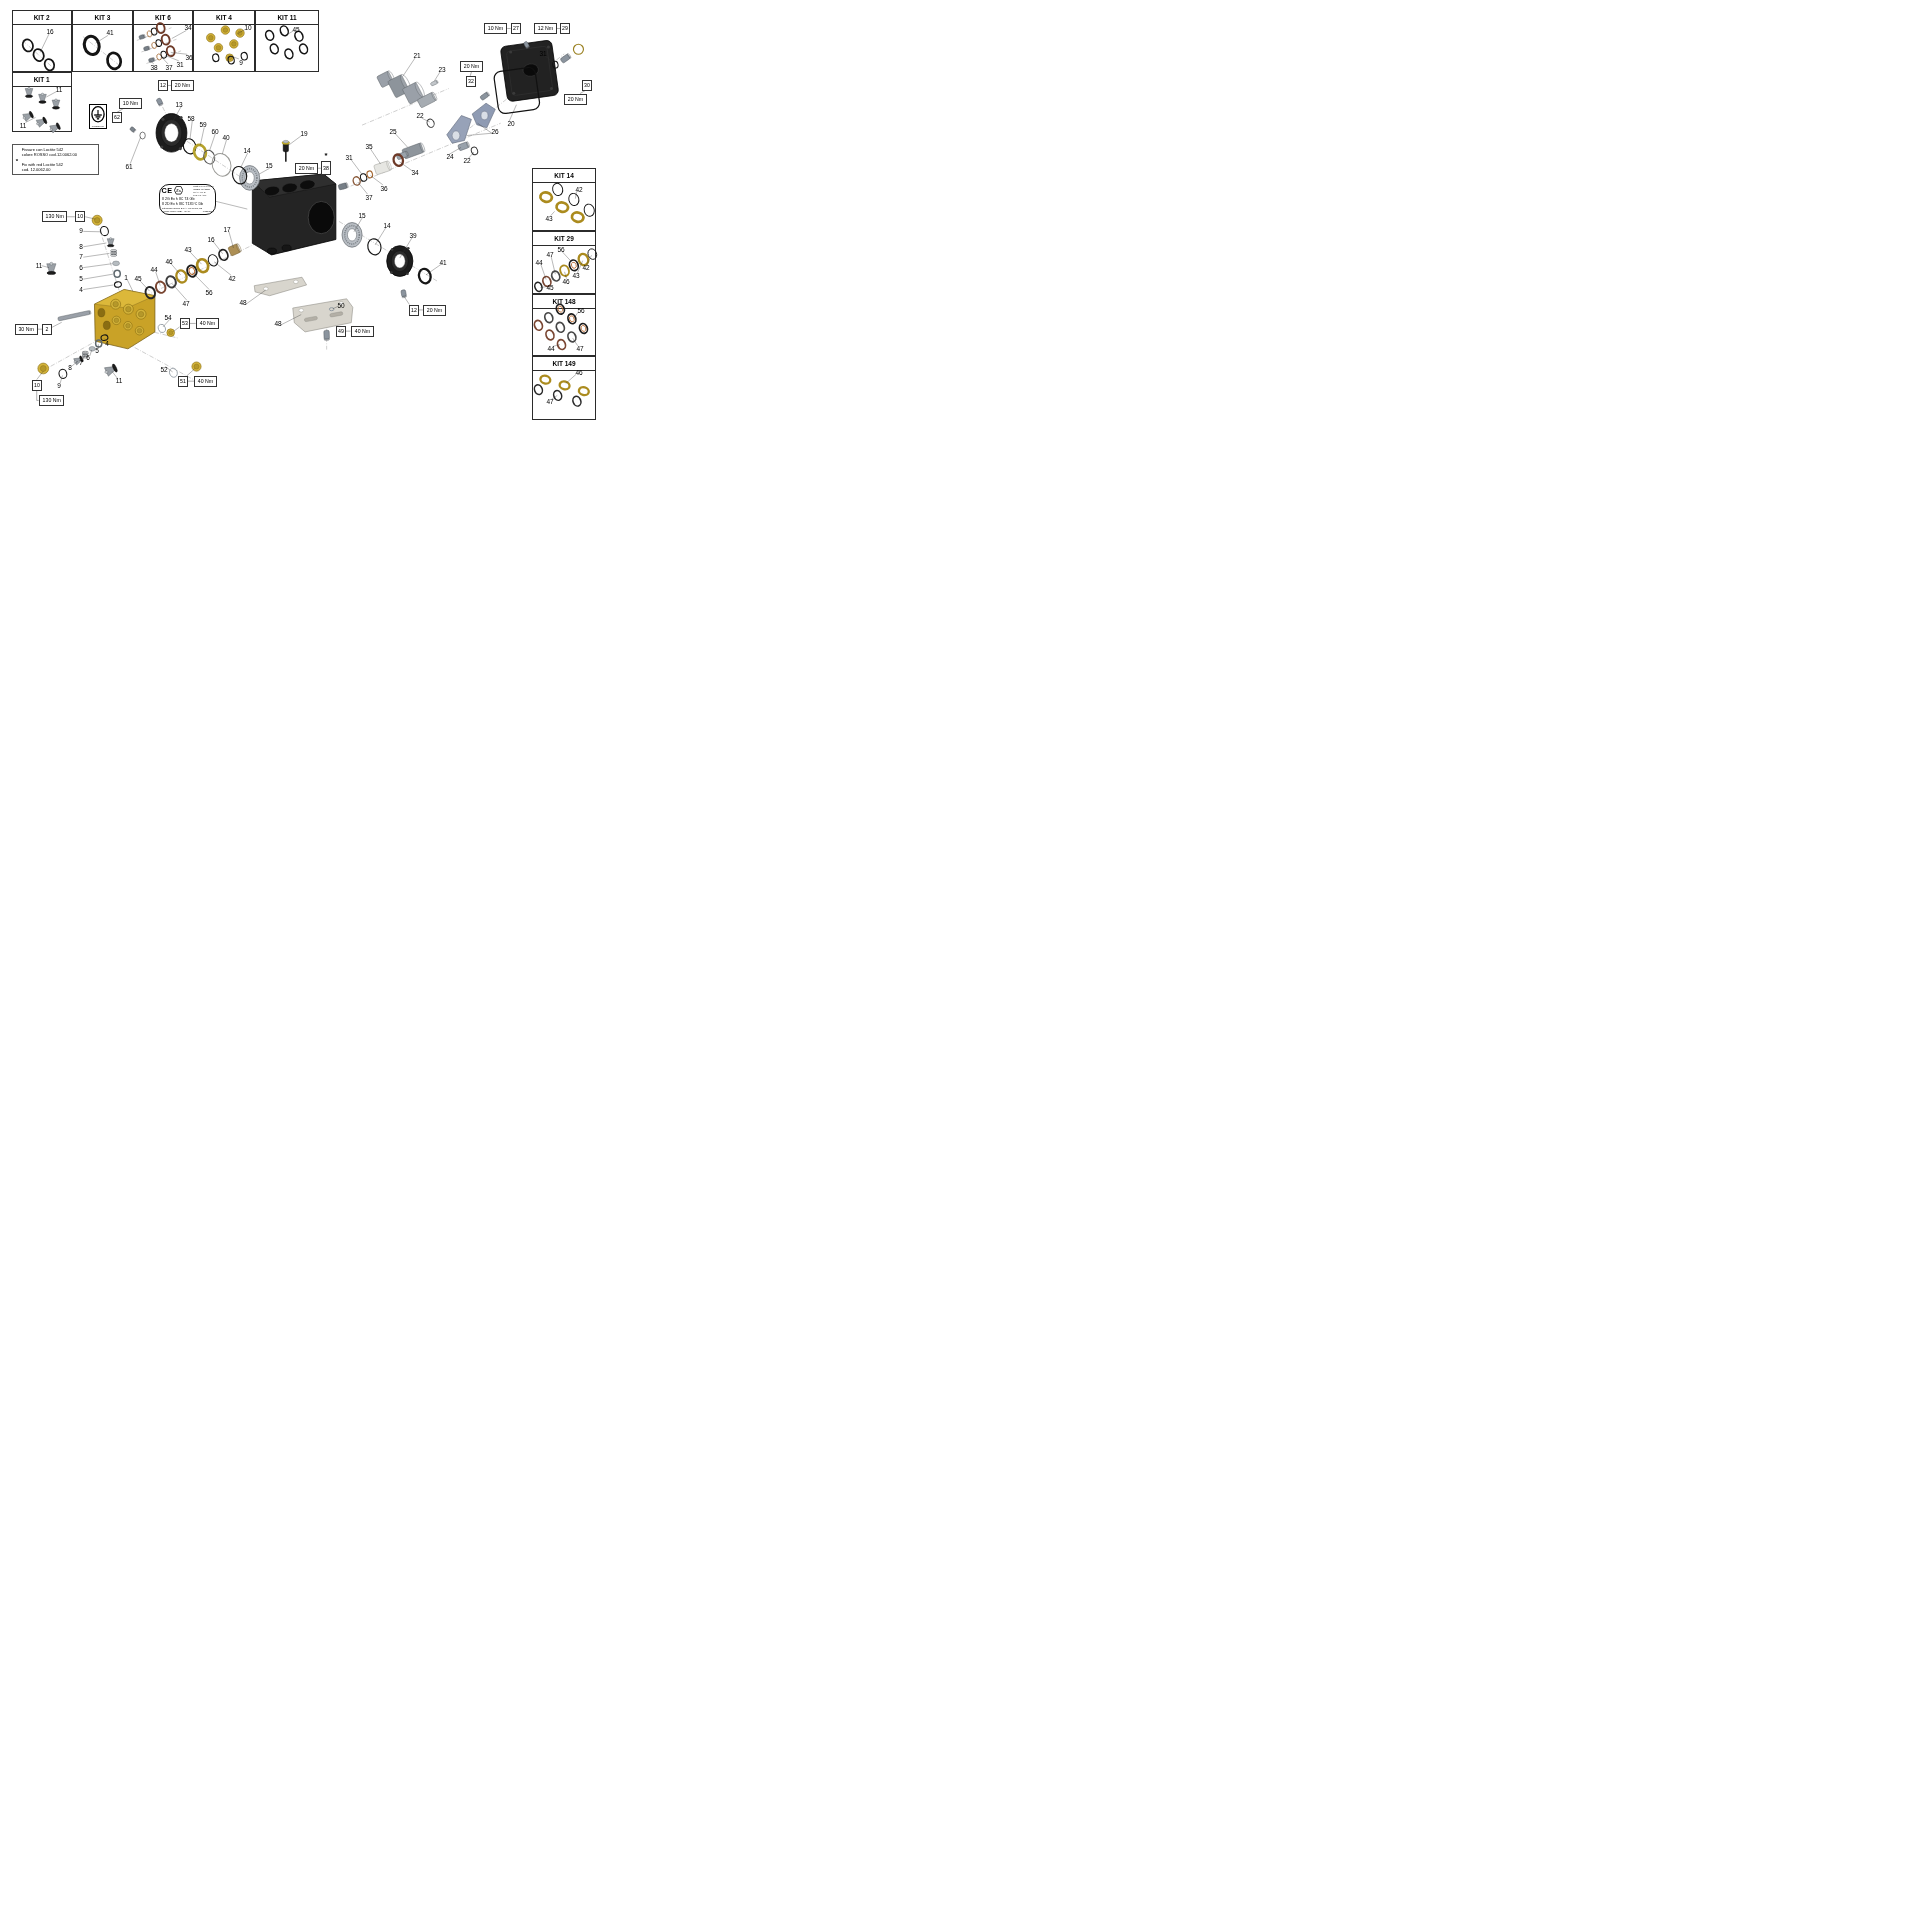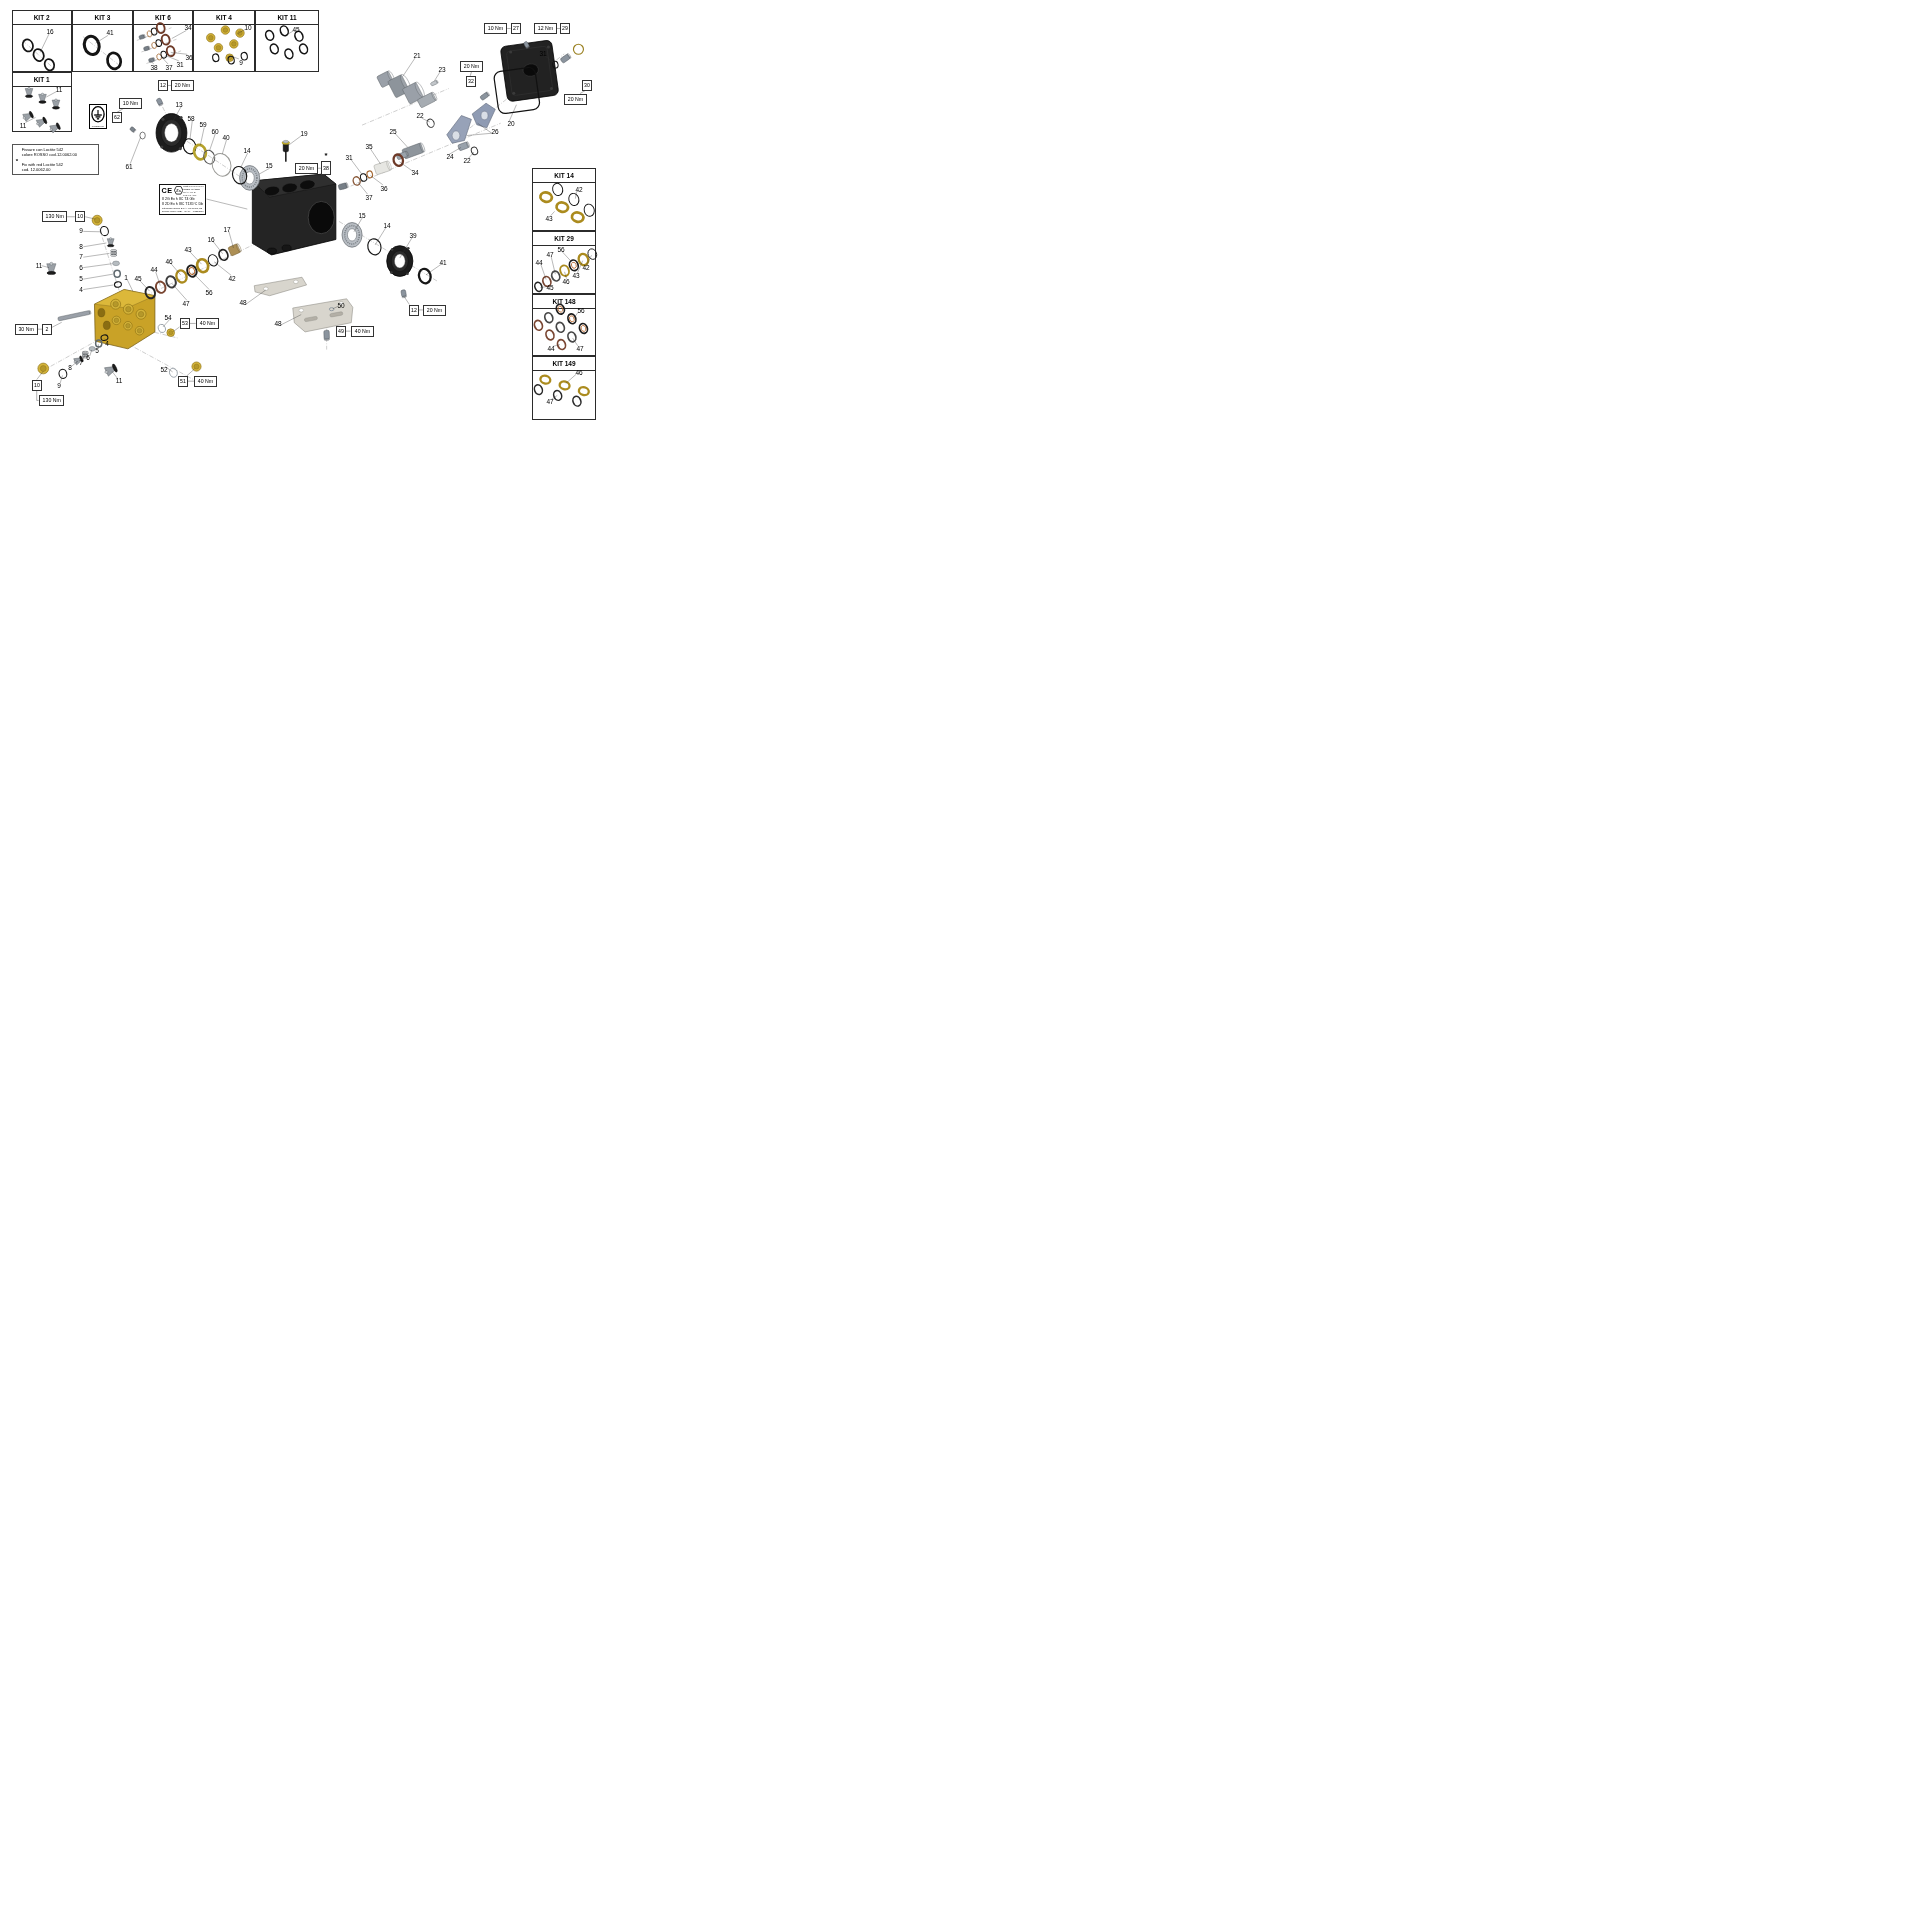--- a/index.html
+++ b/index.html
@@ -13,21 +13,21 @@
   .star{font-size:7.7px;font-weight:bold;}
   .pbox{position:absolute;border:0.5px solid #333;background:#fff;box-sizing:border-box;
         display:flex;align-items:center;justify-content:center;font-size:5.2px;color:#000;white-space:nowrap;}
   #note-box{position:absolute;left:11.6px;top:144px;width:87px;height:31px;border:0.5px solid #555;
             background:#fff;box-sizing:border-box;font-size:4px;color:#000;}
   #note-box .nl{position:absolute;left:9.2px;white-space:nowrap;}
   #note-star{position:absolute;left:3.1px;top:11.6px;font-size:6.2px;font-weight:bold;}
   #ground-box{position:absolute;left:89px;top:104px;width:17.7px;height:25px;border:0.8px solid #000;
               background:#fff;box-sizing:border-box;}
   #ground-code{position:absolute;left:0;right:0;bottom:0.4px;text-align:center;font-size:2.4px;color:#000;}
-  #ce-box{position:absolute;left:159px;top:184px;width:47px;height:31px;border:0.8px solid #111;border-radius:0;
+  #ce-box{position:absolute;left:159px;top:184px;width:57px;height:31px;border:0.8px solid #111;border-radius:10px;
           background:#fff;box-sizing:border-box;color:#000;}
   .ce-row1{position:absolute;left:1.5px;top:1.2px;display:flex;align-items:center;gap:1.2px;}
   .ce-mark{font-size:7.3px;font-weight:bold;letter-spacing:0.4px;}
   .ce-mini{position:absolute;right:1.2px;top:1.2px;text-align:left;font-size:2.5px;line-height:2.8px;}
   .ce-l{position:absolute;left:1.9px;font-size:3.6px;white-space:nowrap;}
   .ce-f{position:absolute;font-size:2.4px;white-space:nowrap;}
 </style>
 </head>
 <body>
 

